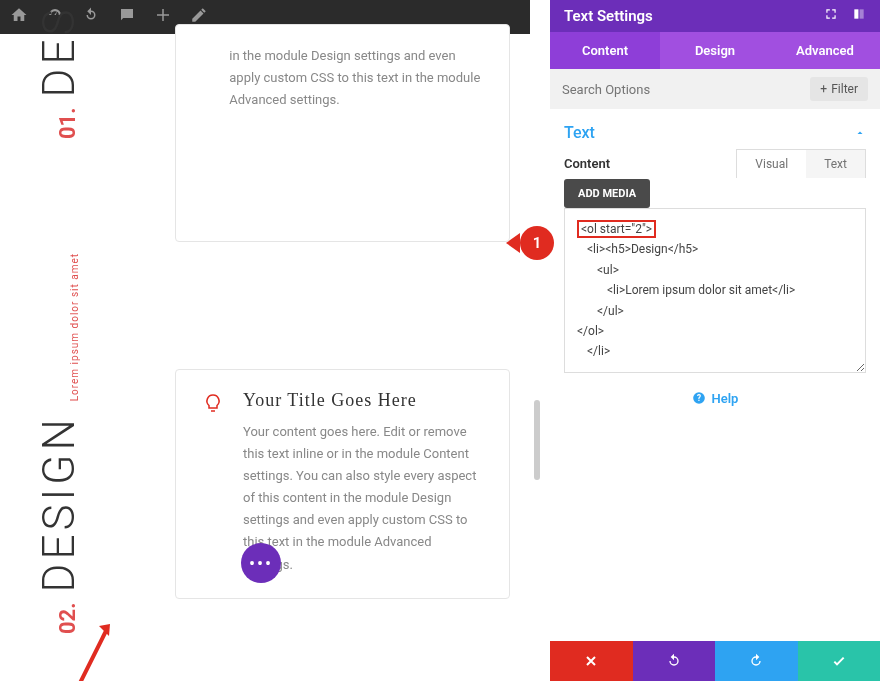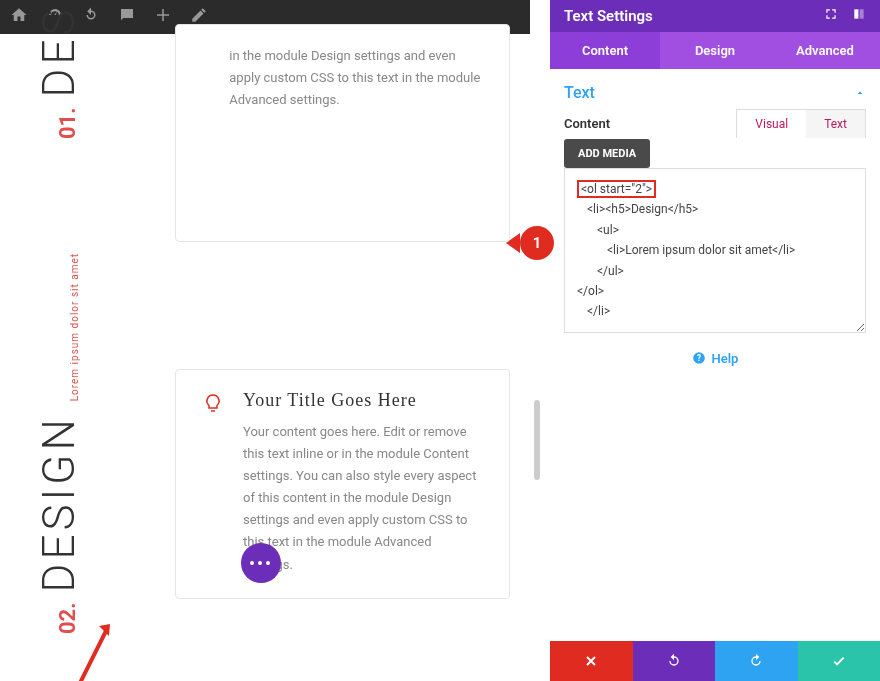--- a/index.html
+++ b/index.html
@@ -33,21 +33,21 @@
 .p-tab.active { background:#8e3ed8; }
 .p-search { background:#f1f1f1; display:flex; align-items:center; padding:8px 12px; justify-content:space-between; }
 .p-search input { border:none; background:transparent; font-size:13px; color:#888; outline:none; flex:1; }
 .p-filter { background:#e5e5e5; padding:5px 10px; font-size:12px; color:#555; border-radius:3px; display:flex; align-items:center; gap:4px; cursor:pointer; }
 .p-body { flex:1; padding:14px 14px 0; overflow:auto; }
 .sec-title { color:#2ea3f2; font-size:16px; font-weight:500; display:flex; justify-content:space-between; align-items:center; cursor:pointer; margin-bottom:14px; }
 .sec-title svg { width:12px; height:12px; fill:#2ea3f2; }
 .content-label { font-size:13px; font-weight:600; color:#333; margin-bottom:8px; }
 .add-media { background:#4a4a4a; color:#fff; font-size:11px; font-weight:700; padding:8px 14px; border:none; border-radius:3px; cursor:pointer; }
 .editor-tabs { display:flex; border:1px solid #ddd; border-bottom:none; margin-top:-30px; float:right; }
-.editor-tab { padding:7px 18px; font-size:12px; color:#be185d; cursor:pointer; background:#fff; }
+.editor-tab { padding:7px 18px; font-size:12px; color:#737373; cursor:pointer; background:#fff; }
 .editor-tab.active { background:#f5f5f5; }
 .editor-box { clear:both; border:1px solid #ddd; background:#fff; min-height:160px; padding:10px 12px; font-family:Menlo,Consolas,monospace; font-size:12px; color:#444; line-height:1.7; position:relative; resize:vertical; overflow:auto; }
 .editor-box .hl { border:2px solid #e02b20; padding:0 2px; }
 .pointer { position:absolute; top:226px; left:520px; z-index:5; display:flex; align-items:center; }
 .pointer-circle { width:34px; height:34px; border-radius:50%; background:#e02b20; color:#fff; display:flex; align-items:center; justify-content:center; font-size:15px; font-weight:600; position:relative; }
 .pointer-tail { width:0; height:0; border-top:10px solid transparent; border-bottom:10px solid transparent; border-left:14px solid #e02b20; margin-left:-2px; transform:rotate(180deg); position:absolute; left:-12px; }
 .accordion { border-top:1px solid #eee; padding:16px 0; display:flex; justify-content:space-between; align-items:center; font-size:15px; color:#777; cursor:pointer; }
 .accordion svg { width:14px; height:14px; fill:#777; }
 .acc-wrap { margin-top:30px; }
 .help { text-align:center; padding:18px 0; font-size:13px; color:#2ea3f2; font-weight:600; display:flex; align-items:center; justify-content:center; gap:6px; }
@@ -146,20 +146,27 @@
             <rect x="4" y="4" width="7" height="16"></rect>
             <rect x="13" y="4" width="7" height="16" fill-opacity="0.4"></rect>
           </svg></span>
     </div>
   </div>
   <div class="p-tabs">
     <div class="p-tab active">Content</div>
     <div class="p-tab">Design</div>
     <div class="p-tab">Advanced</div>
   </div>
+  <div class="p-search">
+    <input placeholder="Search Options" style="">
+    <div class="p-filter">
+      <span>+</span>
+        <span>Filter</span>
+    </div>
+  </div>
   <div class="p-body">
     <div class="sec-title">
       <span>Text</span>
       <svg viewBox="0 0 24 24">
           <path d="M7 14l5-5 5 5z"></path>
         </svg>
     </div>
     <div class="content-label">Content</div>
     <button class="add-media">ADD MEDIA</button>
     <div class="editor-tabs">

